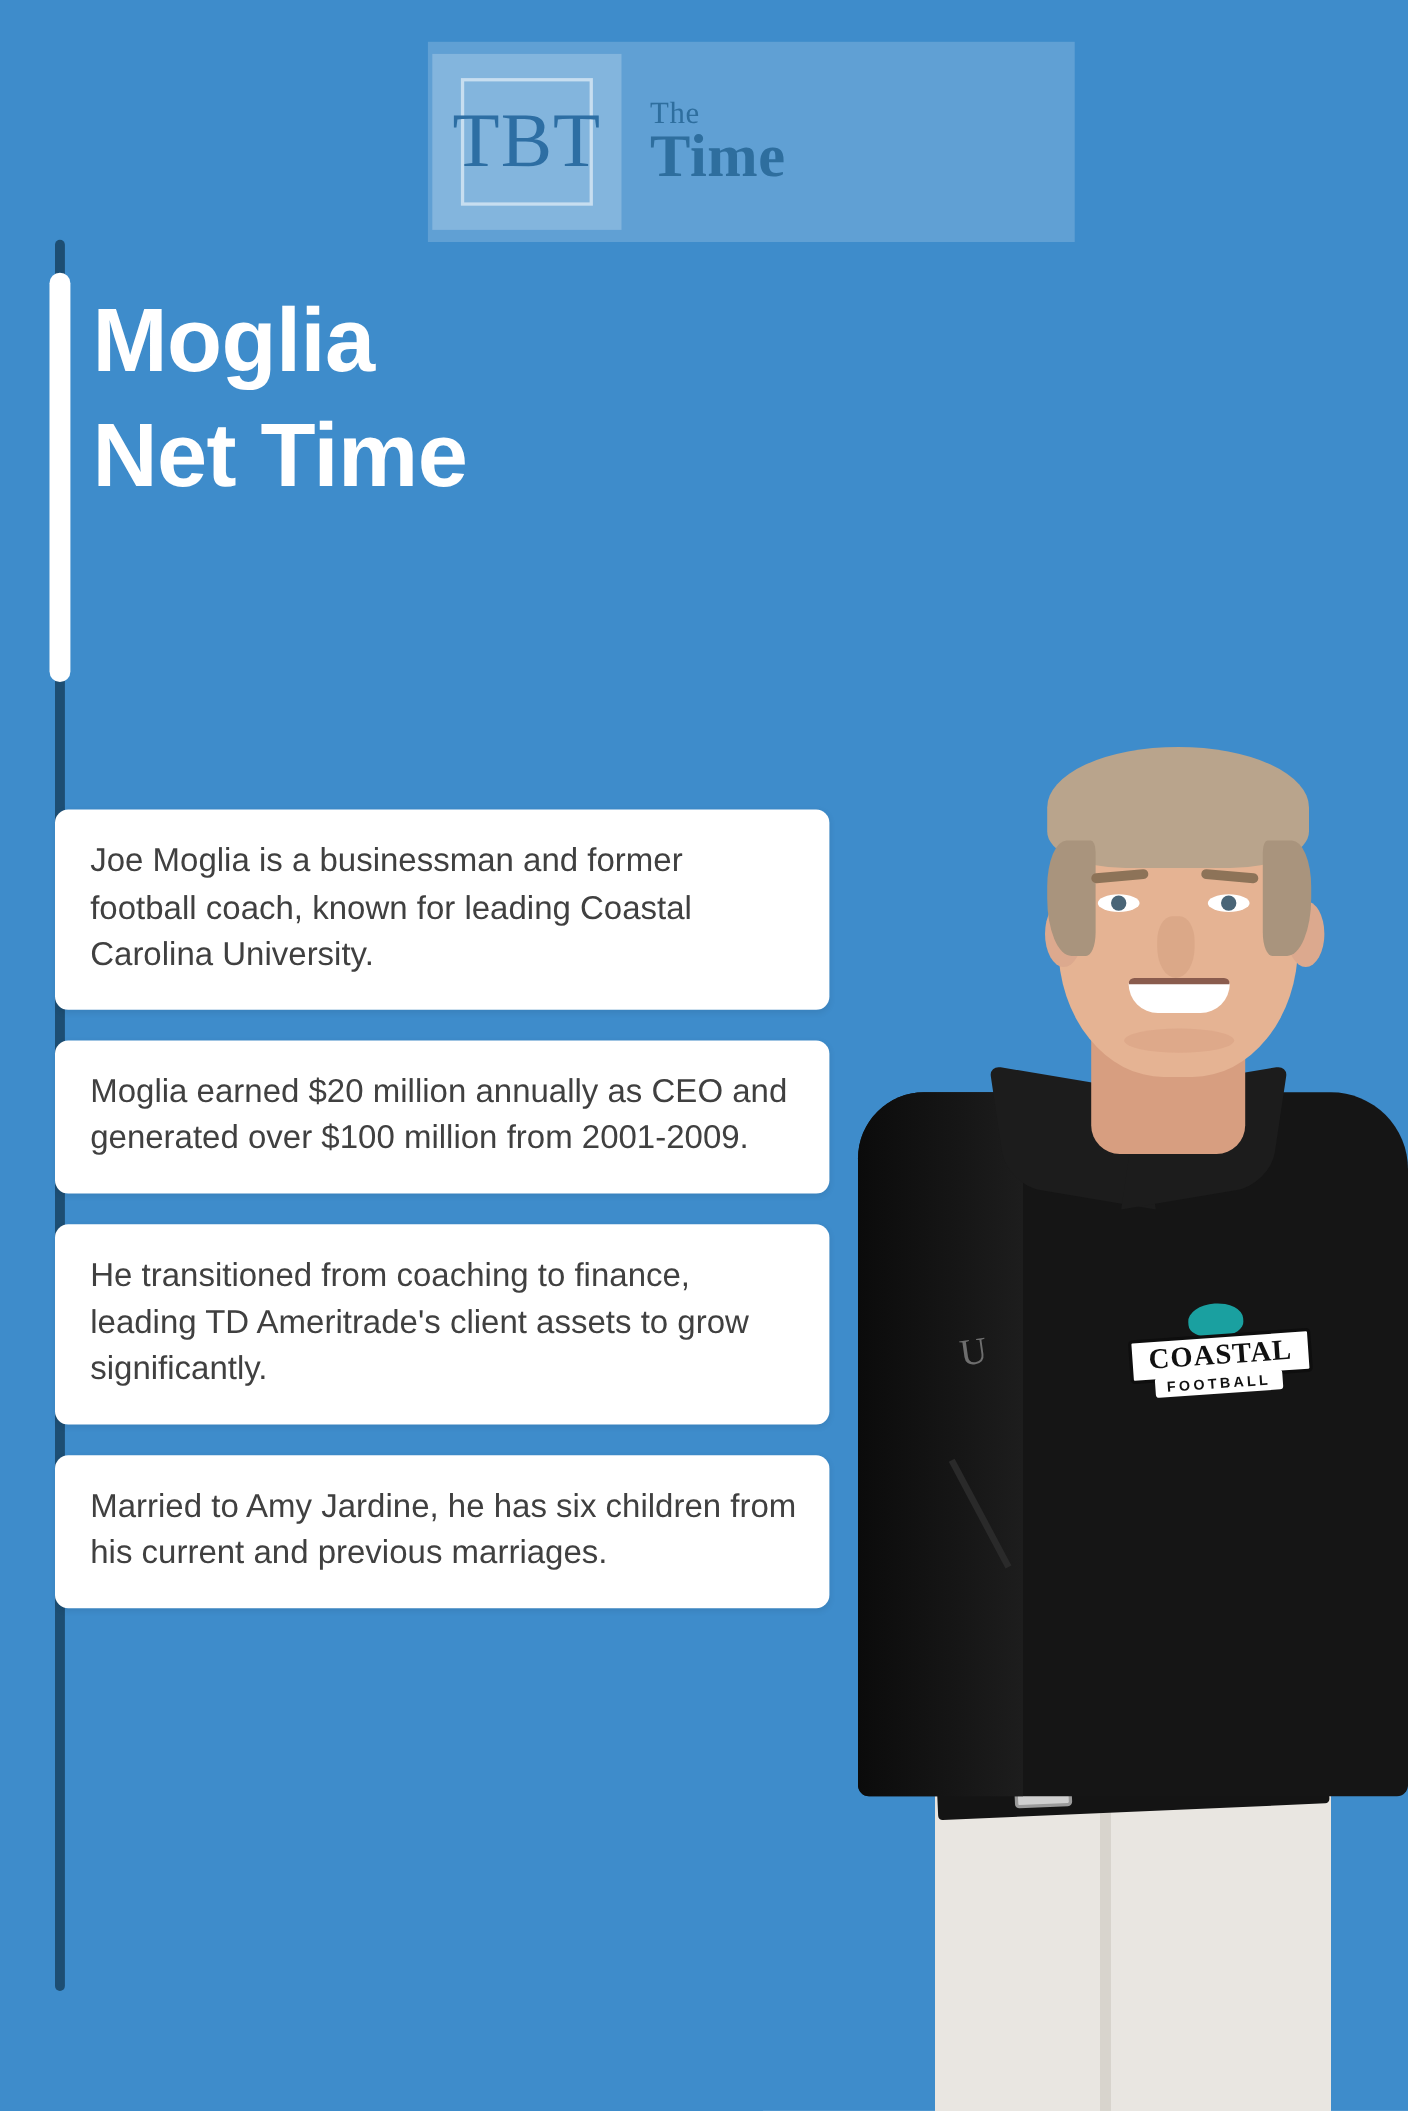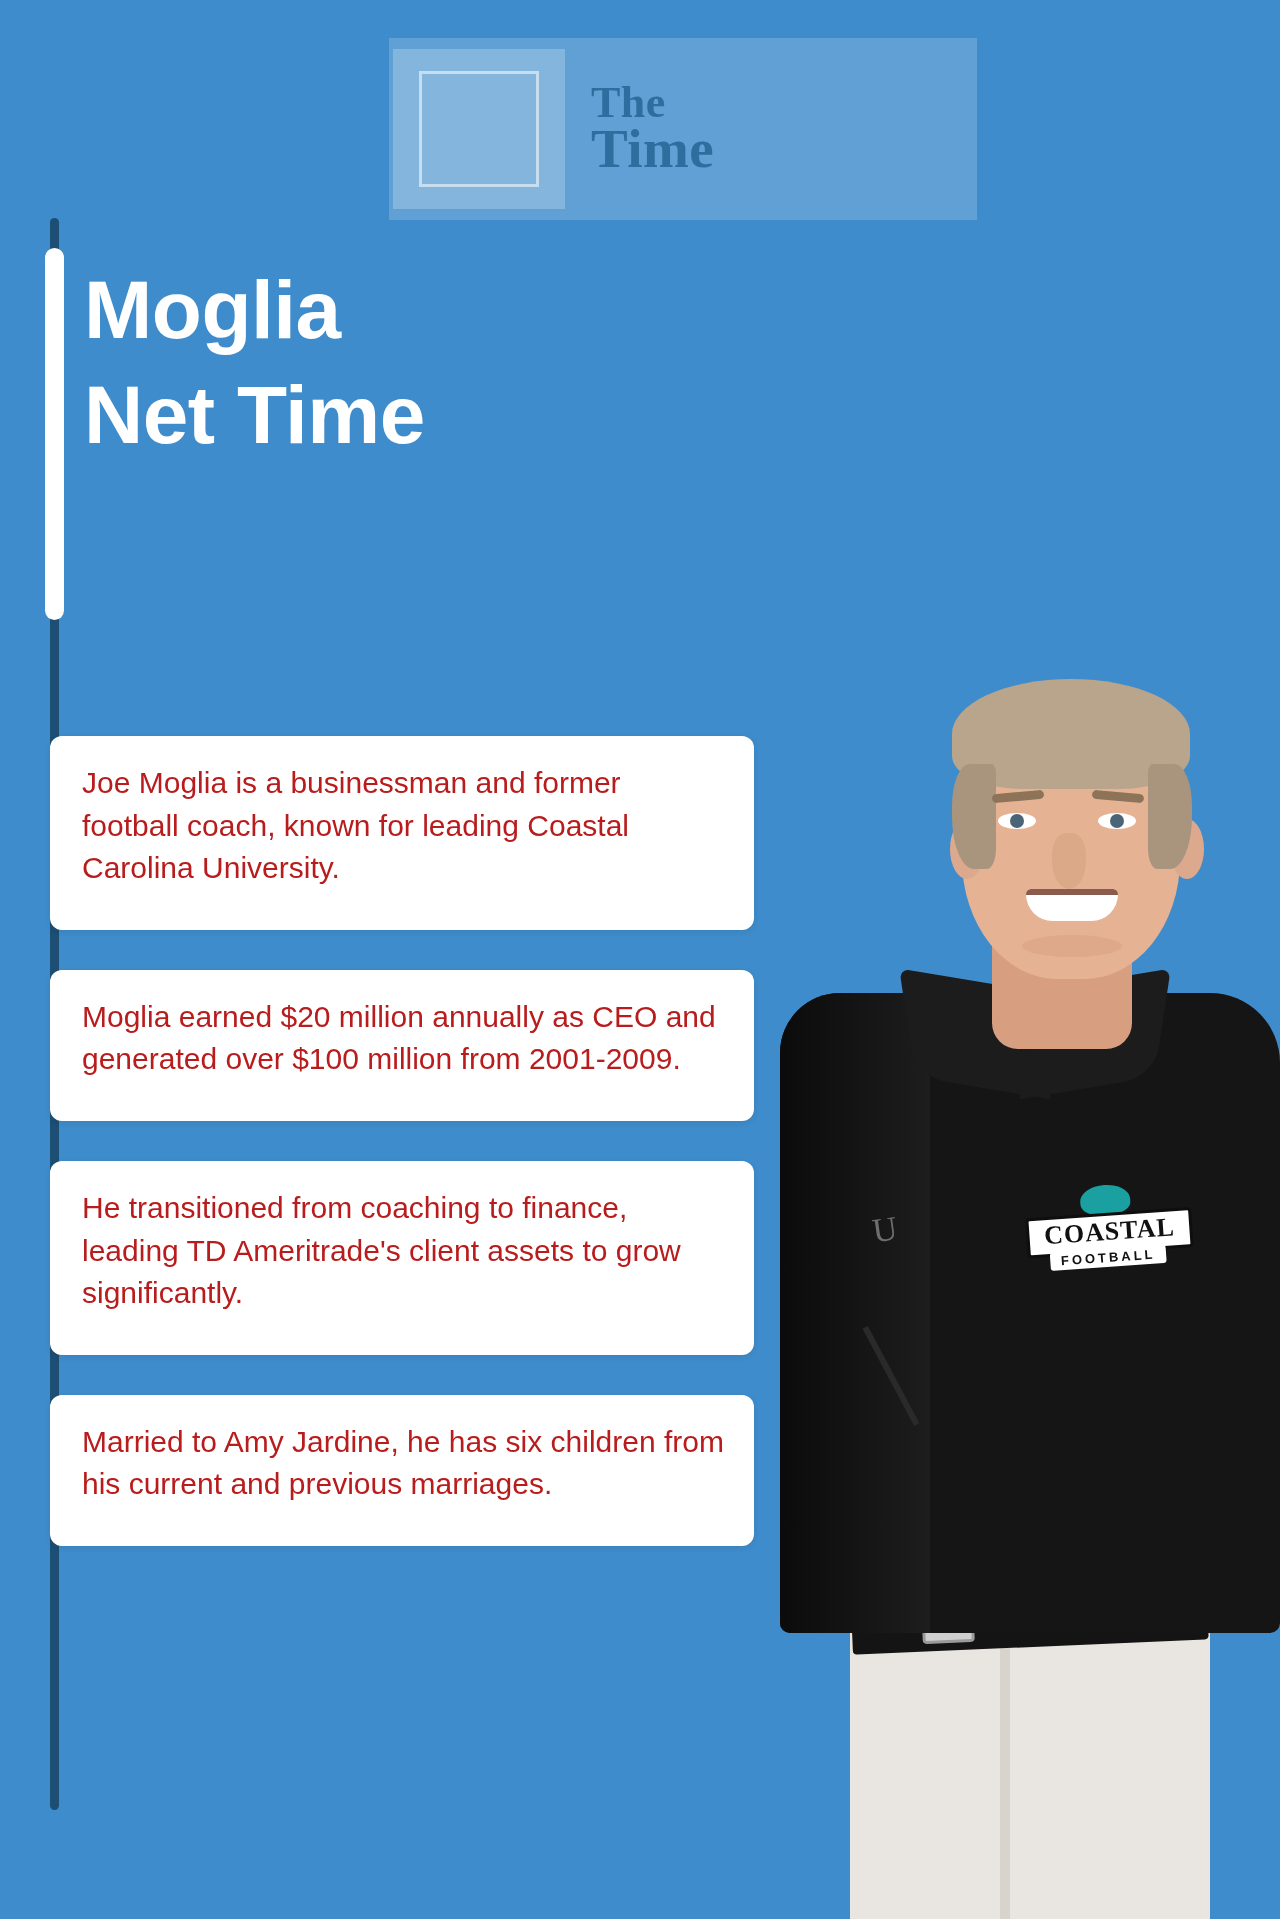--- a/index.html
+++ b/index.html
@@ -58,22 +58,22 @@
     letter-spacing: 1px;
     font-weight: 400;
   }
   .logo-text {
     margin-left: 26px;
     line-height: 0.92;
     color: #2e6e9e;
     font-family: "Liberation Serif", serif;
   }
   .logo-text .l1 {
-    font-size: 44px;
-    font-weight: 700;
+    font-size: 28px;
+    font-weight: 400;
     letter-spacing: 0.5px;
   }
   .logo-text .l2 {
     font-size: 76px;
     font-weight: 700;
     letter-spacing: 0.5px;
   }
   .logo-text .l3 {
     font-size: 55px;
     font-weight: 700;
@@ -118,24 +118,24 @@
   .cards {
     position: absolute;
     left: 50px;
     top: 736px;
     width: 772px;
   }
   .card {
     position: relative;
     background: #ffffff;
     border-radius: 12px;
-    padding: 26px 30px 40px 32px;
-    margin-bottom: 40px;
+    padding: 26px 30px 28px 32px;
+    margin-bottom: 28px;
     box-shadow: 0 2px 6px rgba(0,0,0,0.08);
-    color: #b91c1c;
+    color: #404040;
     font-size: 30px;
     line-height: 1.42;
     width: 704px;
     box-sizing: border-box;
   }
 
   
   .photo {
     position: absolute;
     right: 0;
@@ -417,20 +417,21 @@
   }
 </style>
 </head>
 <body>
 
 <div class="poster">
 
   <div class="logo-wrap">
     <div class="logo-mark">
       <div class="frame"></div>
+      <div class="mono">TBT</div>
     </div>
     <div class="logo-text">
       <div class="l1">The</div>
       <div class="l3">Time</div>
     </div>
   </div>
 
   <div class="rail"></div>
   <div class="rail-cap"></div>
 

